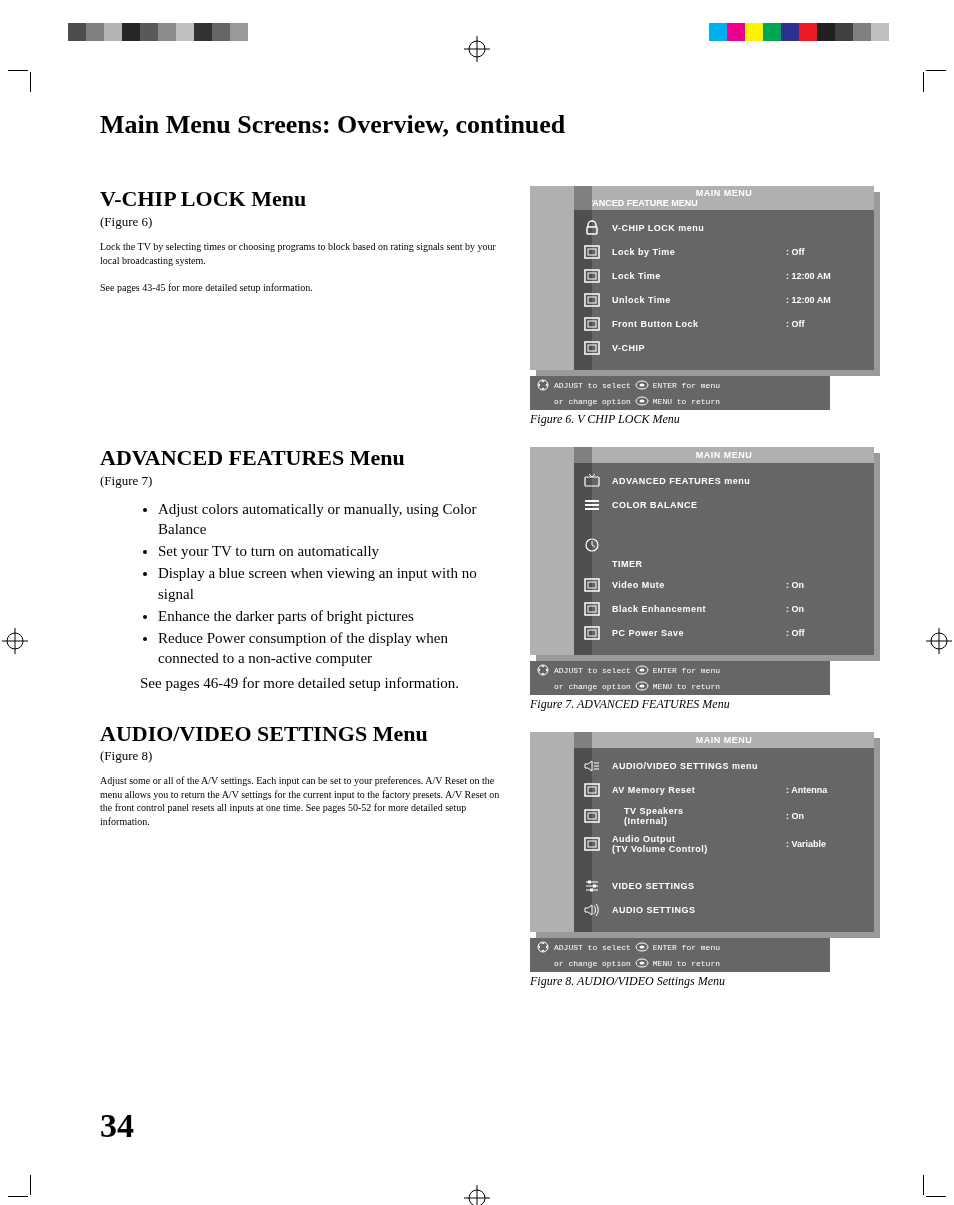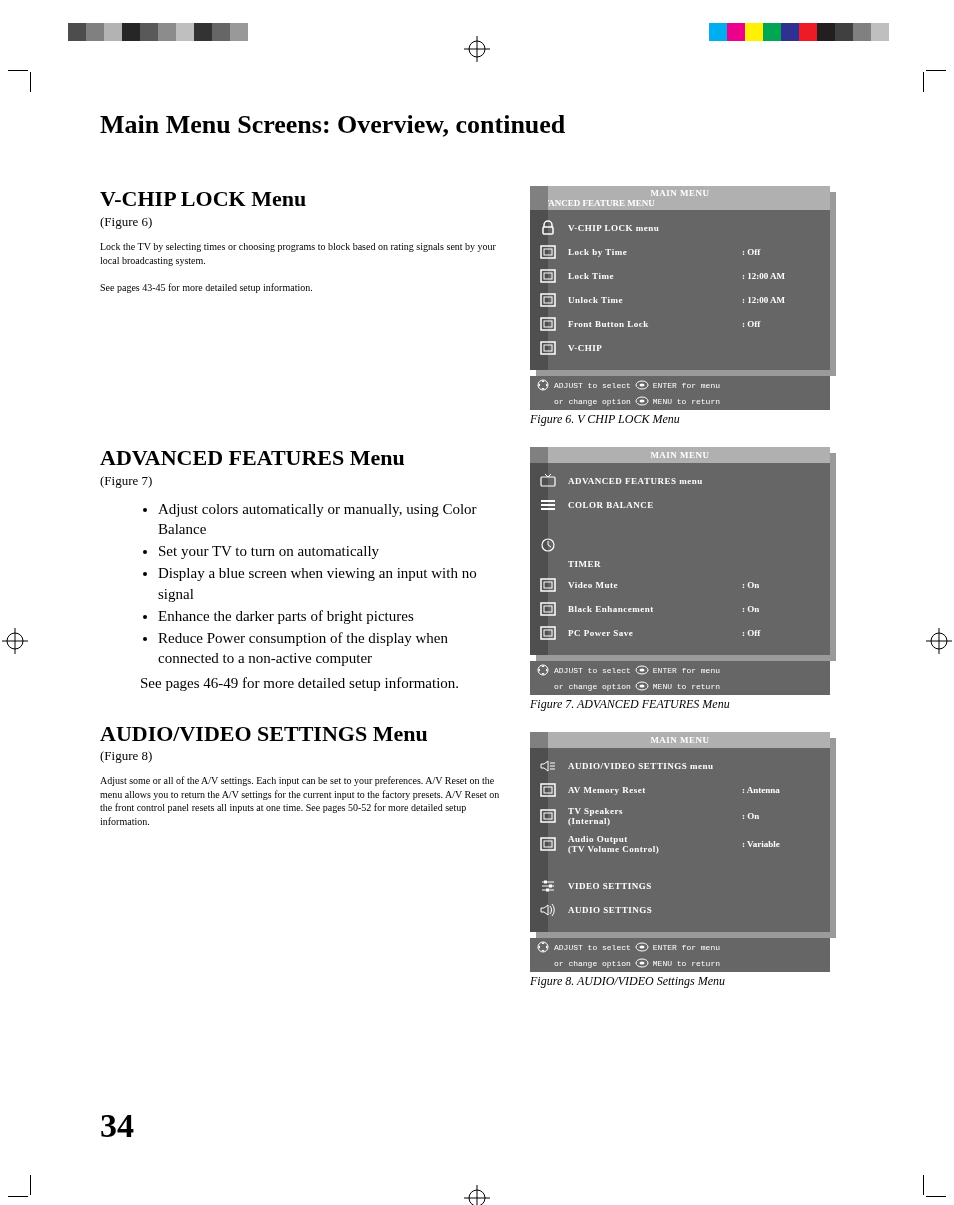--- a/index.html
+++ b/index.html
@@ -84,24 +84,25 @@
     font-size:34px;
     font-weight:bold;
   }
 
   
   .osd-wrap { position:relative; margin-bottom: 4px; }
   .osd {
     position:relative;
     width: 300px;
     background:#b0b0b0;
-    font-family: Liberation Serif, serif;
+    font-family: Liberation Sans, sans-serif;
     font-size: 9px;
     color:#fff;
     box-shadow: 6px 6px 0 #9a9a9a;
+    padding-left: 44px;
   }
   .osd-header {
     text-align:center;
     padding: 2px 0 0 0;
     font-weight: bold;
     font-size:9px;
     letter-spacing:0.5px;
   }
   .osd-sub {
     font-weight:bold;
@@ -498,21 +499,21 @@
                 <span class="osd-label" style="white-space: pre-line;">AV Memory Reset</span>
                 <span class="osd-val">: Antenna</span>
               </div>
               <div class="osd-row">
                 <span class="osd-icon">
                   <svg viewBox="0 0 18 16">
                     <rect x="2" y="2" width="14" height="12" fill="none" stroke="#fff" stroke-width="1.5"></rect>
                     <rect x="5" y="5" width="8" height="6" fill="none" stroke="#fff" stroke-width="1"></rect>
                   </svg>
                 </span>
-                <span class="osd-label" style="white-space: pre-line;">TV Speakers
+                <span class="osd-label" style="white-space: pre-line; margin-left: 12px;">TV Speakers
 (Internal)</span>
                 <span class="osd-val">: On</span>
               </div>
               <div class="osd-row">
                 <span class="osd-icon">
                   <svg viewBox="0 0 18 16">
                     <rect x="2" y="2" width="14" height="12" fill="none" stroke="#fff" stroke-width="1.5"></rect>
                     <rect x="5" y="5" width="8" height="6" fill="none" stroke="#fff" stroke-width="1"></rect>
                   </svg>
                 </span>

